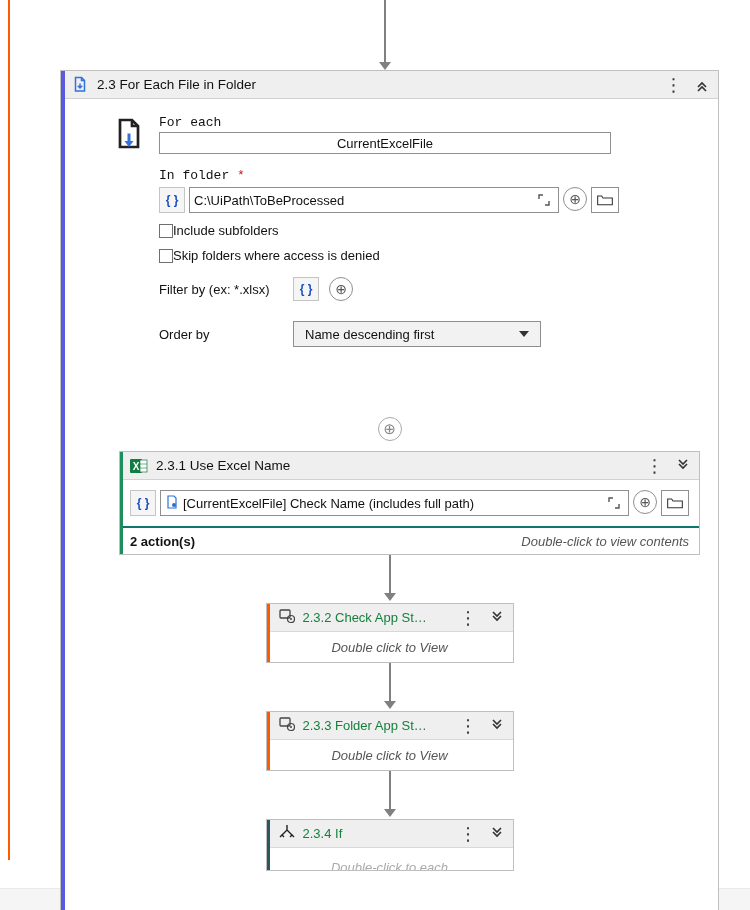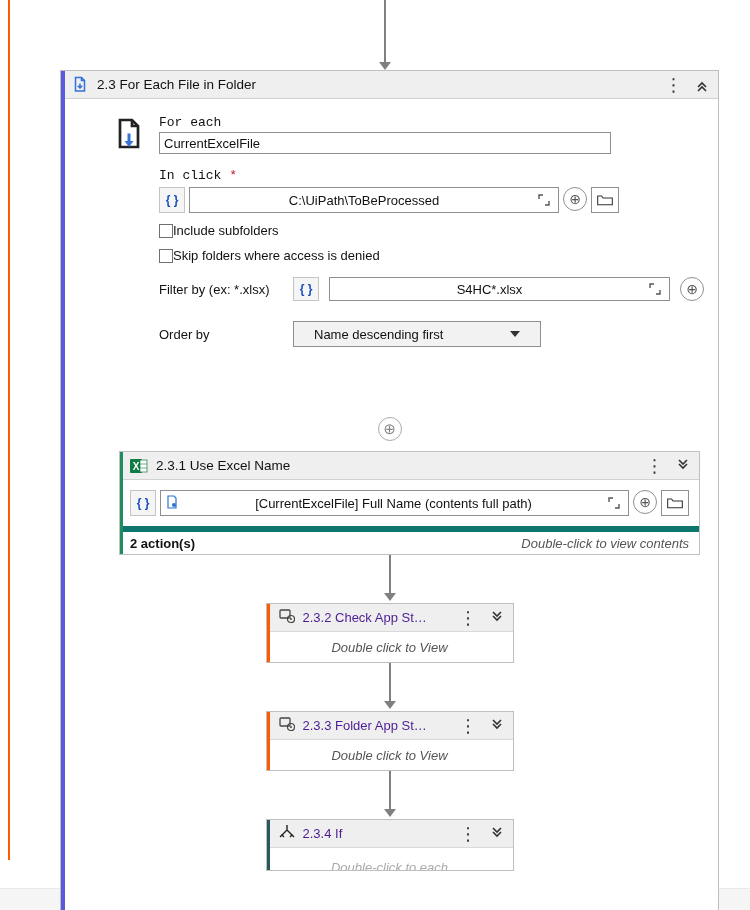--- a/index.html
+++ b/index.html
@@ -82,30 +82,31 @@
   .lbl { font-size:13px; margin-bottom:2px;font-family:Liberation Mono, monospace; }
   .req::after { content:" *"; color:#c2172b; }
   .txt-input {
     border:1px solid #8f8f8f;
     height:22px;
     font-size:13px;
     padding: 2px 4px;
     width:100%;
     background:#fff;
     color:#111;
+    text-align:center;
   }
   .fld-row { display:flex; align-items:stretch; gap:4px; margin-top:4px; }
   .brace-badge {
     border:1px solid #c4c4c4;
     background:#f5f5f5;
     display:flex; align-items:center; justify-content:center;
     width:26px; font-size:12px; color:#1a4fbf; font-weight:600;
   }
   .fld-wrap { position:relative; flex:1; border:1px solid #8f8f8f; display:flex; align-items:center; padding:0 4px; height:26px; background:#fff; }
-  .fld-wrap .val { flex:1; font-size:13px; color:#111;text-align:center; }
+  .fld-wrap .val { flex:1; font-size:13px; color:#111; }
   .corner {
     color:#555; font-size:12px; padding:0 4px;
     display:flex; align-items:center;
   }
   .round-btn {
     width:24px;height:24px;border:1px solid #8f8f8f;border-radius:50%;
     background:#fff; display:flex;align-items:center;justify-content:center;
     font-size:14px;color:#555; cursor:pointer;
   }
   .folder-btn {
@@ -119,21 +120,21 @@
   }
   .sub-grid { margin-top:14px; margin-left:0; }
   .sub-grid .row { display:flex; align-items:center; gap:10px; margin-bottom:20px; }
   .sub-grid .row .label { width:124px; font-size:13px; }
   .fld-wrap.small { height:24px; }
   .fld-wrap.small .val { font-size:13px; }
   .select {
     border:1px solid #8f8f8f; background:#f2f2f2;
     height:26px; width:248px;
     display:flex;align-items:center;justify-content:space-between;
-    padding:0 20px; font-size:13px; color:#111;
+    padding:0 11px; font-size:13px; color:#111;
   }
 
   
   .add-circle {
     width:24px;height:24px;border:1px solid #aaa;border-radius:50%;
     background:#fff;display:flex;align-items:center;justify-content:center;
     color:#888;font-size:15px;cursor:pointer;
   }
   .center { display:flex;justify-content:center; }
 
@@ -147,21 +148,21 @@
   .inner-card .accent { position:absolute; left:0; top:0; width:3px; height:28px; background:#1e8e5e; }
   .inner-card.green-full .accent{height:100%;}
   .inner-header {
     height:28px;background:#efefef;border-bottom:1px solid #d2d2d2;
     display:flex;align-items:center;padding:0 6px 0 10px;gap:8px;
   }
   .excel-icon { width:18px;height:18px; }
   .inner-body { padding:10px 10px; display:flex; align-items:stretch; gap:4px; }
   .inner-body .fld-wrap { height:26px; }
   .inner-footer {
-    border-top:6px solid #0f766e;
+    border-top:2px solid #0f766e;
     height:28px;display:flex;align-items:center;justify-content:space-between;
     padding:0 10px; background:#fff;
   }
   .inner-footer .actions { font-weight:700; font-size:13px; }
   .inner-footer .hint { font-style:italic; color:#555; font-size:13px; }
 
   
   .mini {
     width:248px;
     margin: 0 auto;
@@ -169,21 +170,21 @@
     position:relative;
     background:#fff;
   }
   .mini .stripe { position:absolute; left:0; top:0; bottom:0; width:3px; }
   .mini.ostripe .stripe{ background:#ff5a00; }
   .mini.gstripe .stripe{ background:#2b585f; }
   .mini-header {
     height:28px;background:#efefef;border-bottom:1px solid #d9d9d9;
     display:flex;align-items:center;padding:0 6px 0 12px;gap:8px;
   }
-  .mini-title { flex:1; font-size:13px; color:#4c1d95; }
+  .mini-title { flex:1; font-size:13px; color:#15803d; }
   .mini-body { height:30px; display:flex;align-items:center;justify-content:center;
     font-style:italic;color:#555;font-size:13px;}
   .mini-body.cut { height:22px; overflow:hidden; align-items:flex-start; padding-top:12px; color:#aaa; }
 
   .arrow-between { position:relative; height:48px; display:flex; flex-direction:column; align-items:center; }
   .arrow-between .line { width:2px;background:#808080; height:38px;}
   .arrow-between .head { width:0;height:0;border-left:6px solid transparent;border-right:6px solid transparent;border-top:8px solid #808080; }
   .dd-chev{width:0;height:0;border-left:5px solid transparent;border-right:5px solid transparent;border-top:6px solid #333;}
 
   .mini-icon svg{width:16px;height:16px;}
@@ -231,21 +232,21 @@
               <path fill="none" stroke="#222" stroke-width="1.8" d="M14 2v4h4"></path>
               <path fill="#3272d9" d="M9 16h6l-3 4z"></path>
               <rect x="11" y="11" width="2" height="5" fill="#3272d9"></rect>
             </svg>
         </span>
         <div class="cfg">
           <div class="lbl">For each</div>
           <input class="txt-input" style="width: 452px;" value="CurrentExcelFile">
 
           <div style="height:14px"></div>
-          <div class="lbl req">In click</div>
+          <div class="lbl req">In folder</div>
           <div class="fld-row" style="width:460px">
             <div class="brace-badge">{ }</div>
             <div class="fld-wrap">
               <span class="val">C:\UiPath\ToBeProcessed</span>
               <span class="corner">
                 <svg width="12" height="12" viewBox="0 0 12 12">
                     <path d="M1 5V1h4M11 7v4H7" fill="none" stroke="#555" stroke-width="1.4"></path>
                   </svg>
               </span>
             </div>
@@ -263,28 +264,20 @@
           </div>
           <div class="chk-row">
             <span class="chk"></span>
             <span>Skip folders where access is denied</span>
           </div>
 
           <div class="sub-grid">
             <div class="row">
               <div class="label">Filter by (ex: *.xlsx)</div>
               <div class="brace-badge" style="height:24px">{ }</div>
-              <div class="fld-wrap small" style="width:196px">
-                <span class="val">S4HC*.xlsx</span>
-                <span class="corner">
-                  <svg width="12" height="12" viewBox="0 0 12 12">
-                      <path d="M1 5V1h4M11 7v4H7" fill="none" stroke="#555" stroke-width="1.4"></path>
-                    </svg>
-                </span>
-              </div>
               <button class="round-btn">⊕</button>
             </div>
             <div class="row">
               <div class="label">Order by</div>
               <div class="select">
                 <span>Name descending first</span>
                 <span class="dd-chev"></span>
               </div>
             </div>
           </div>
@@ -321,21 +314,21 @@
       </div>
       <div class="inner-body">
         <div class="brace-badge" style="height:26px">{ }</div>
         <div class="fld-wrap">
           <span style="margin-right:4px">
             <svg width="14" height="14" viewBox="0 0 14 14">
                 <path d="M3 1h6l2 2v10H3z" fill="none" stroke="#2a72d4" stroke-width="1.2"></path>
                 <circle cx="9" cy="10" r="2" fill="#2a72d4"></circle>
               </svg>
           </span>
-          <span class="val">[CurrentExcelFile] Full Name (contents full path)</span>
+          <span class="val">[CurrentExcelFile] Check Name (includes full path)</span>
           <span class="corner">
             <svg width="12" height="12" viewBox="0 0 12 12">
                 <path d="M1 5V1h4M11 7v4H7" fill="none" stroke="#555" stroke-width="1.4"></path>
               </svg>
           </span>
         </div>
         <button class="round-btn">⊕</button>
         <button class="folder-btn">
           <svg viewBox="0 0 24 18">
               <path d="M1 3h6l2 3h14v10H1z" fill="none" stroke="#333" stroke-width="1.6"></path>

